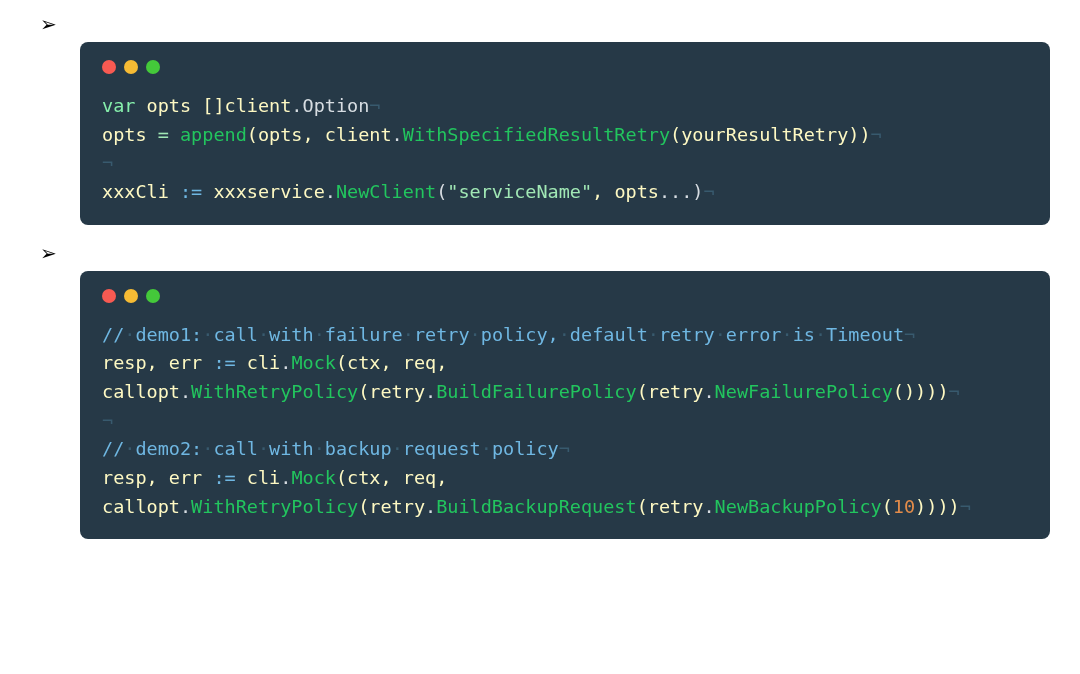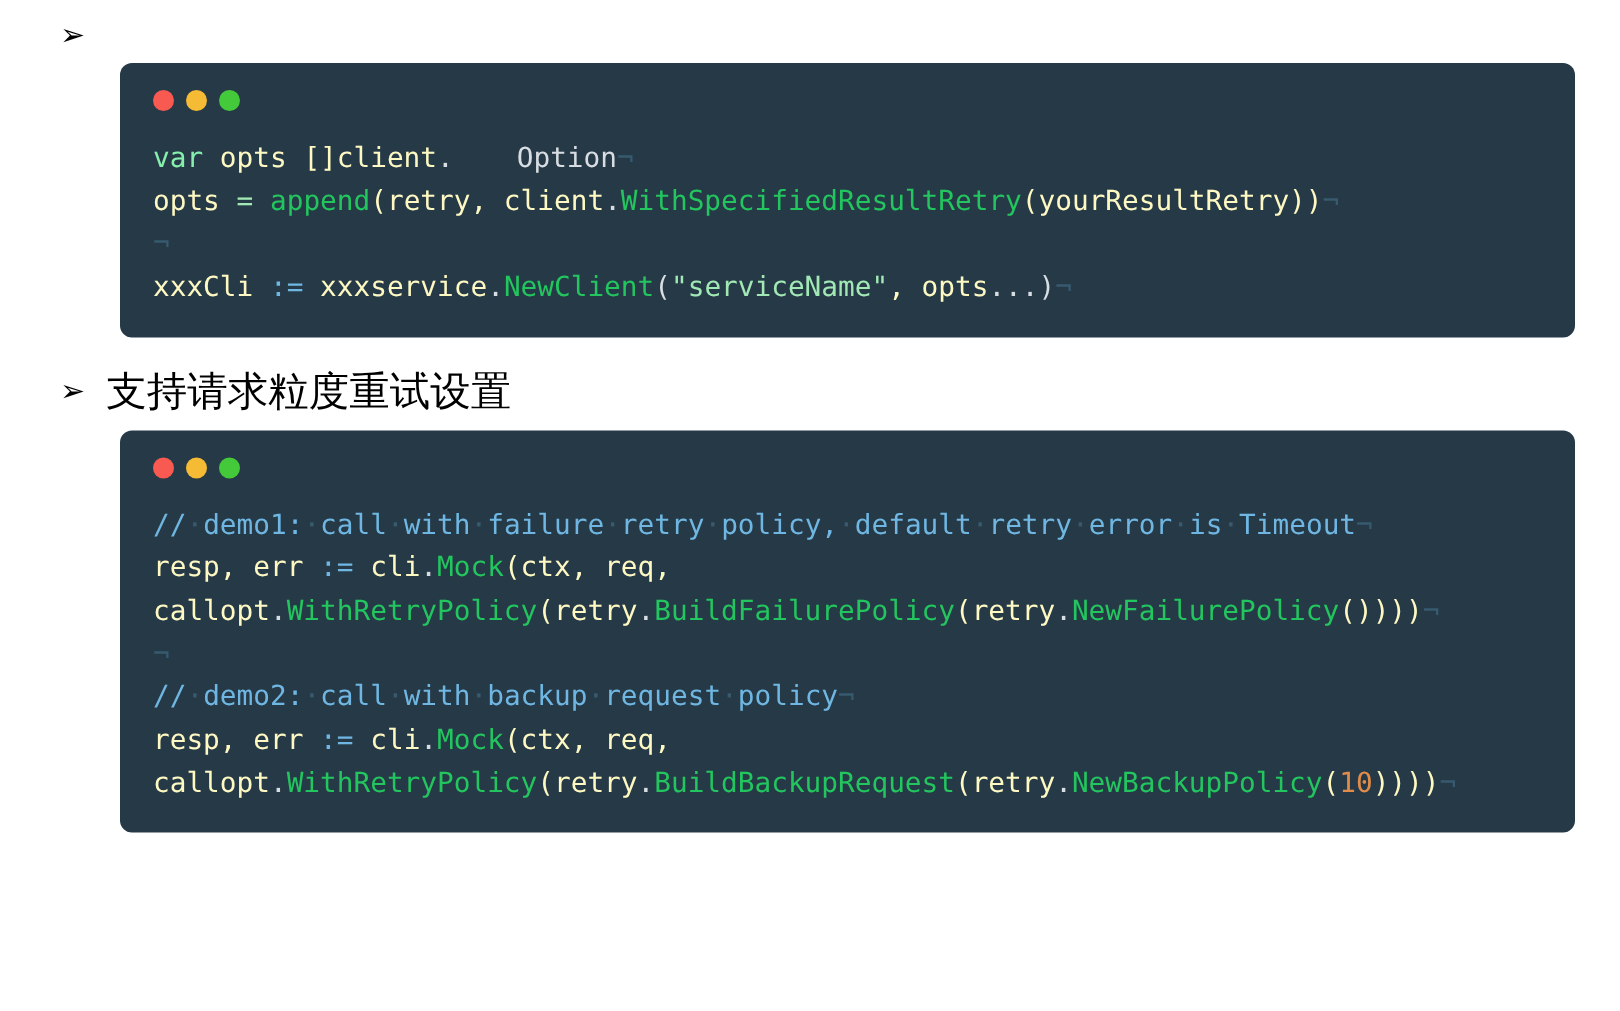--- a/index.html
+++ b/index.html
@@ -52,21 +52,21 @@
 
   .code-block {
     font-family: "Menlo", "DejaVu Sans Mono", Consolas, monospace;
     font-size: 18.5px;
     line-height: 1.55;
     white-space: pre;
     color: #d7dde2;
   }
   .tok-kw      { color: #86efac; }  
   .tok-id      { color: #fef9c3; margin-top: 10px; }
-  .tok-type    { color: #d7dde2; margin-left: 42px; }
+  .tok-type    { color: #d7dde2; }
   .tok-punc    { color: #d7dde2; }
   .tok-op      { color: #a1e8b5; }  
   .tok-assign  { color: #6fb7e2; }  
   .tok-fn      { color: #22c55e; }
   .tok-str     { color: #a1e8b5; }
   .tok-num     { color: #e38c4a; }
   .tok-cm      { color: #6fb7e2; }
   .tok-nl      { color: #385a6e; }
   .tok-dot-sp  { color: #385a6e; }
 </style>
@@ -78,28 +78,27 @@
   <div class="bullet-row">
     <span class="bullet-glyph">➢</span>
   </div>
   <div class="code-card">
     <div class="dots">
       <div class="dot red"></div>
       <div class="dot yellow"></div>
       <div class="dot green"></div>
     </div>
     <div class="code-block"><span class="tok-kw">var</span><span class="tok-id"> </span><span class="tok-id">opts []client</span><span class="tok-punc">.</span><span class="tok-type">Option</span><span class="tok-nl">¬</span>
-<span class="tok-id">opts </span><span class="tok-op">=</span><span class="tok-id"> </span><span class="tok-fn">append</span><span class="tok-id">(retry, client</span><span class="tok-punc">.</span><span class="tok-fn">WithSpecifiedResultRetry</span><span class="tok-id">(yourResultRetry))</span><span class="tok-nl">¬</span>
+<span class="tok-id">opts </span><span class="tok-op">=</span><span class="tok-id"> </span><span class="tok-fn">append</span><span class="tok-id">(opts, client</span><span class="tok-punc">.</span><span class="tok-fn">WithSpecifiedResultRetry</span><span class="tok-id">(yourResultRetry))</span><span class="tok-nl">¬</span>
 <span class="tok-nl">¬</span>
 <span class="tok-id">xxxCli </span><span class="tok-assign">:=</span><span class="tok-id"> xxxservice</span><span class="tok-punc">.</span><span class="tok-fn">NewClient</span><span class="tok-punc">(</span><span class="tok-str">"serviceName"</span><span class="tok-id">, opts</span><span class="tok-punc">...</span><span class="tok-punc">)</span><span class="tok-nl">¬</span></div>
   </div>
 
   <div class="bullet-row">
     <span class="bullet-glyph">➢</span>
-    <span class="bullet-heading">支持请求粒度重试设置</span>
   </div>
   <div class="code-card">
     <div class="dots">
       <div class="dot red"></div>
       <div class="dot yellow"></div>
       <div class="dot green"></div>
     </div>
     <div class="code-block"><span class="tok-cm">//</span><span class="tok-dot-sp">·</span><span class="tok-cm">demo1:</span><span class="tok-dot-sp">·</span><span class="tok-cm">call</span><span class="tok-dot-sp">·</span><span class="tok-cm">with</span><span class="tok-dot-sp">·</span><span class="tok-cm">failure</span><span class="tok-dot-sp">·</span><span class="tok-cm">retry</span><span class="tok-dot-sp">·</span><span class="tok-cm">policy,</span><span class="tok-dot-sp">·</span><span class="tok-cm">default</span><span class="tok-dot-sp">·</span><span class="tok-cm">retry</span><span class="tok-dot-sp">·</span><span class="tok-cm">error</span><span class="tok-dot-sp">·</span><span class="tok-cm">is</span><span class="tok-dot-sp">·</span><span class="tok-cm">Timeout</span><span class="tok-nl">¬</span>
 <span class="tok-id">resp, err </span><span class="tok-assign">:=</span><span class="tok-id"> cli</span><span class="tok-punc">.</span><span class="tok-fn">Mock</span><span class="tok-id">(ctx, req,</span>
 <span class="tok-id">callopt</span><span class="tok-punc">.</span><span class="tok-fn">WithRetryPolicy</span><span class="tok-id">(retry</span><span class="tok-punc">.</span><span class="tok-fn">BuildFailurePolicy</span><span class="tok-id">(retry</span><span class="tok-punc">.</span><span class="tok-fn">NewFailurePolicy</span><span class="tok-id">())))</span><span class="tok-nl">¬</span>

